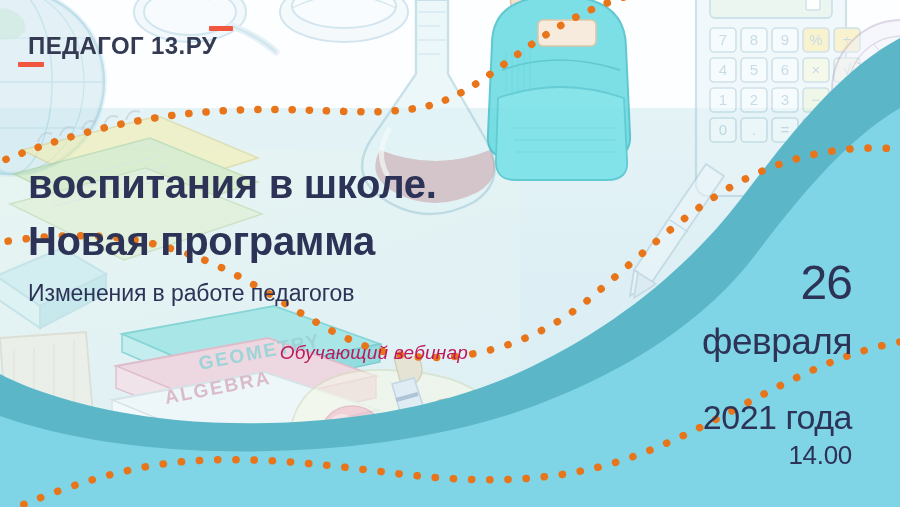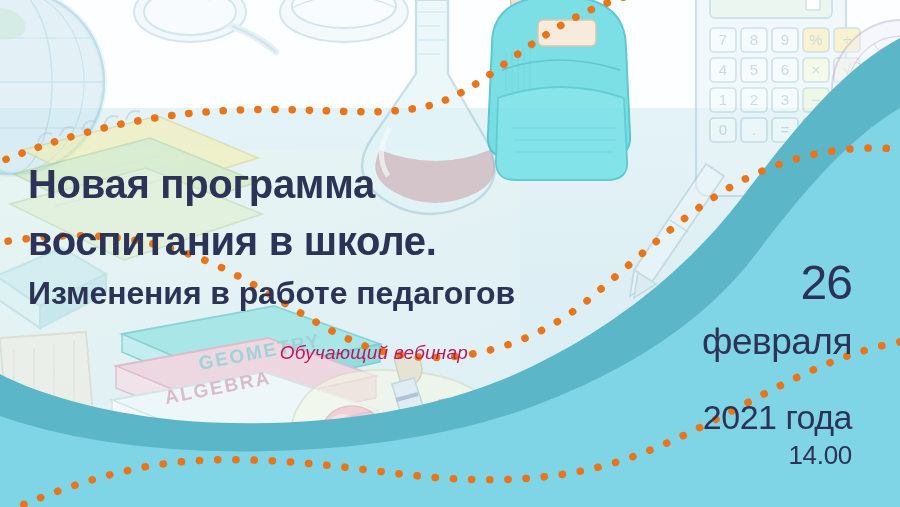--- a/index.html
+++ b/index.html
@@ -69,22 +69,22 @@
     font-family:"Liberation Sans", sans-serif;
     font-weight:700;
     font-size:40px;
     line-height:57px;
     letter-spacing:-0.3px;
     color:#2d3356;
     white-space:nowrap;
   }
   .sub-line{
     font-family:"Liberation Sans", sans-serif;
-    font-weight:700;
-    font-size:32px;
+    font-weight:400;
+    font-size:23px;
     line-height:35px;
     letter-spacing:-0.1px;
     color:#2d3356;
     white-space:nowrap;
   }
   .sub-wrap{margin-top:6px;}
 
   .webinar{
     position:absolute;left:28px;top:342px;width:440px;
     text-align:right;
@@ -369,24 +369,29 @@
       </g>
       <g fill="none" stroke="#e8751a" stroke-width="7.5" stroke-linecap="round" stroke-dasharray="0.2 18">
         <path d="M-10,244 C60,232 118,232 176,250 C250,272 300,320 360,344 C430,372 520,356 588,300 C650,248 700,198 760,172 C820,146 870,146 910,150"></path>
       </g>
       <g fill="none" stroke="#e8751a" stroke-width="7.5" stroke-linecap="round" stroke-dasharray="0.2 18">
         <path d="M-10,518 C40,498 84,478 150,466 C230,452 320,464 400,474 C470,482 540,484 610,464 C680,444 740,404 800,376 C850,352 884,344 912,340"></path>
       </g>
     </svg>
   </div>
 
+  <div class="logo">
+    <div class="logo-text">ПЕДАГОГ 13.РУ</div>
+    <span class="logo-dash-left"></span>
+    <span class="logo-dash-right"></span>
+  </div>
 
   <div class="headline">
+    <div class="h-line">воспитания в школе.</div>
     <div class="h-line">Новая программа</div>
-    <div class="h-line">воспитания в школе.</div>
     <div class="sub-wrap">
       <div class="sub-line">Изменения в работе педагогов</div>
     </div>
   </div>
 
   <div class="webinar">Обучающий вебинар</div>
 
   <div class="datebox">
     <div class="d-day">26</div>
     <div class="d-month">февраля</div>

